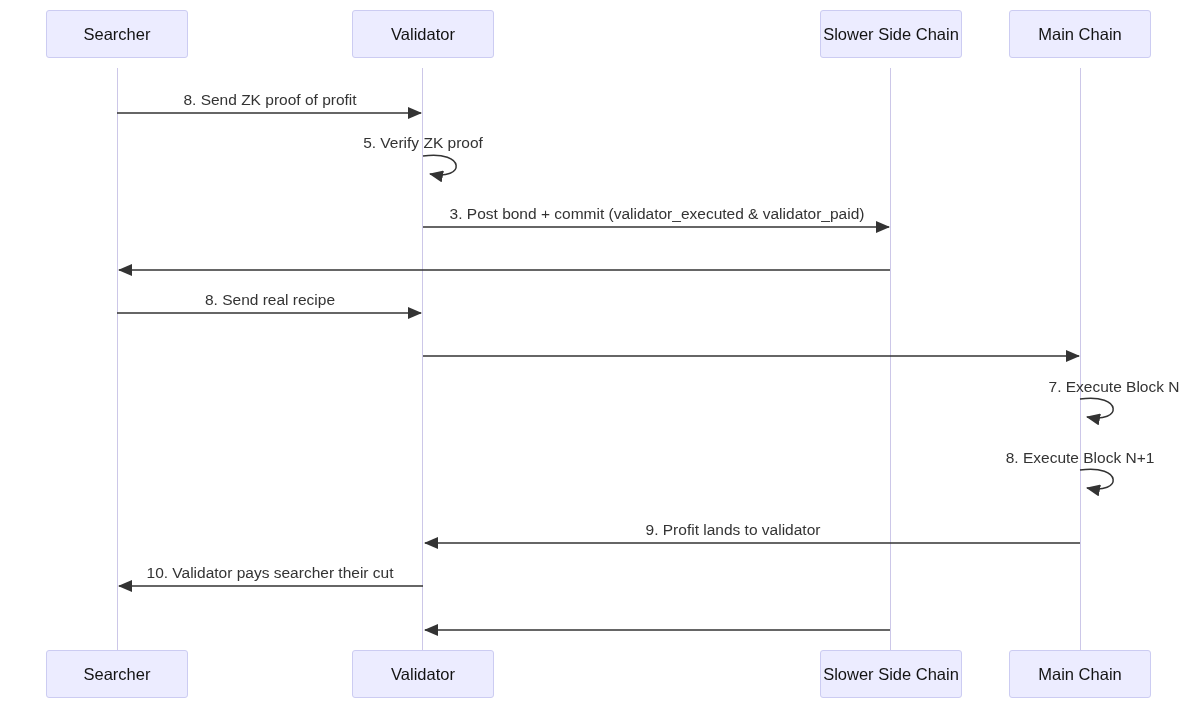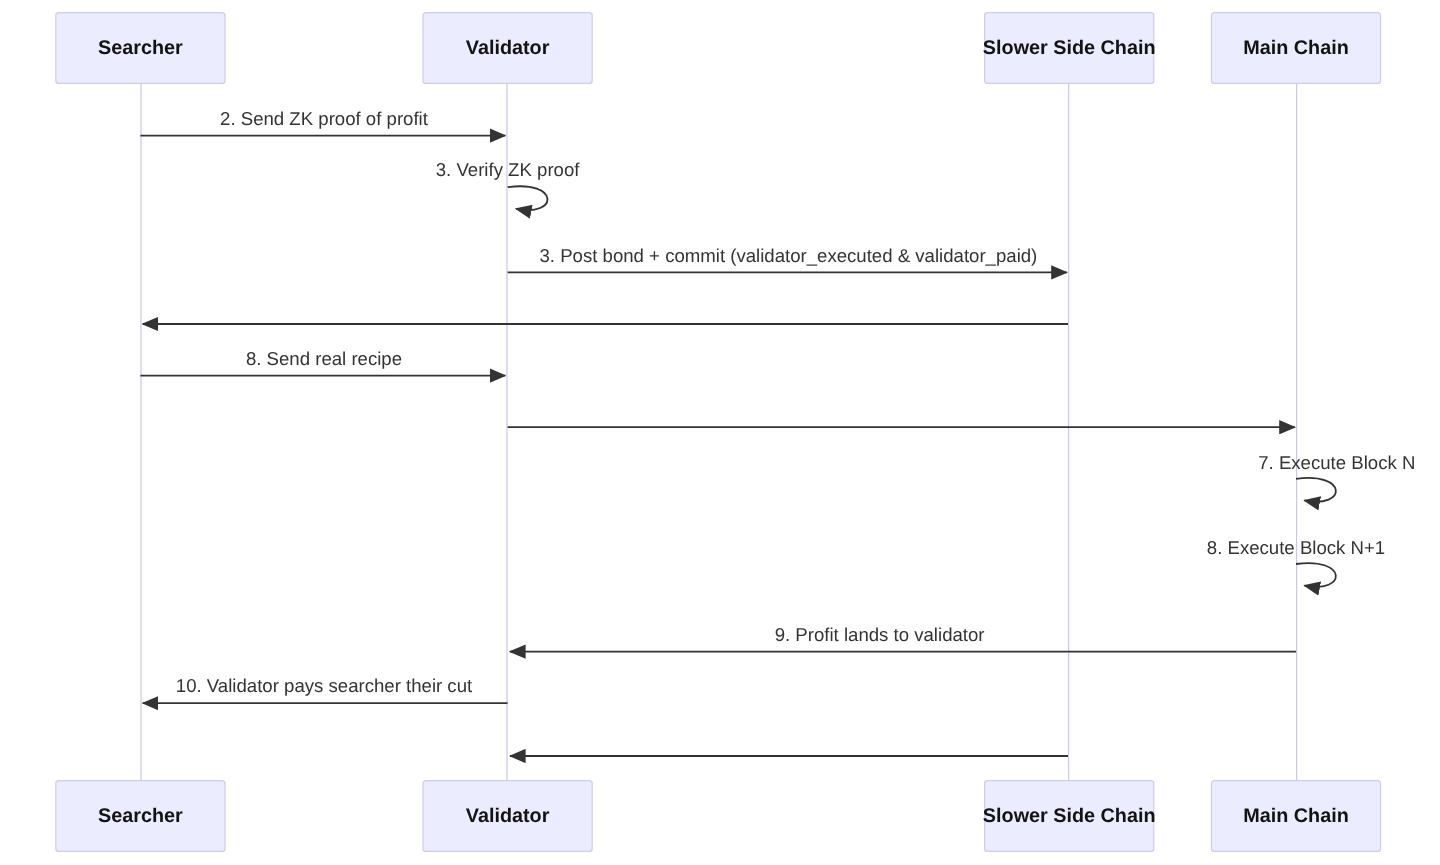--- a/index.html
+++ b/index.html
@@ -17,31 +17,30 @@
     position: relative;
     width: 1200px;
     height: 721px;
     background: var(--bg);
     font-family: "Liberation Sans", "DejaVu Sans", sans-serif;
     overflow: hidden;
   }
   .actor-box {
     position: absolute;
     width: 142px;
-    height: 60px;
+    height: 48px;
     background: var(--actor-fill);
     border: 1px solid var(--actor-border);
     border-radius: 3px;
     display: flex;
     align-items: center;
     justify-content: center;
     font-size: 16.5px;
     color: var(--actor-text);
     white-space: nowrap;
-    font-weight: bold;
   }
   .lifeline {
     position: absolute;
     top: 68px;
     width: 1px;
     height: 582px;
     background: var(--lifeline-color);
   }
   .msg-label {
     position: absolute;
@@ -86,22 +85,22 @@
     <line x1="890" y1="270" x2="119" y2="270" marker-end="url(#ah)"></line>
     <line x1="117" y1="313" x2="421" y2="313" marker-end="url(#ah)"></line>
     <line x1="423" y1="356" x2="1079" y2="356" marker-end="url(#ah)"></line>
     <path class="loop" d="M1080,399 C1123,393 1123,424 1087,417" marker-end="url(#ah)"></path>
     <path class="loop" d="M1080,470 C1123,464 1123,495 1087,488" marker-end="url(#ah)"></path>
     <line x1="1080" y1="543" x2="425" y2="543" marker-end="url(#ah)"></line>
     <line x1="423" y1="586" x2="119" y2="586" marker-end="url(#ah)"></line>
     <line x1="890" y1="630" x2="425" y2="630" marker-end="url(#ah)"></line>
   </svg>
 
-  <div class="msg-label" style="left:270px;  top:90px">2. Send ZK proof of profit</div>
-  <div class="msg-label" style="left:423px;  top:133px">3. Verify ZK proof</div>
+  <div class="msg-label" style="left:270px;  top:90px">8. Send ZK proof of profit</div>
+  <div class="msg-label" style="left:423px;  top:133px">5. Verify ZK proof</div>
   <div class="msg-label" style="left:657px;  top:204px">3. Post bond + commit (validator_executed &amp; validator_paid)</div>
   <div class="msg-label" style="left:270px;  top:290px">8. Send real recipe</div>
   <div class="msg-label" style="left:1114px; top:377px">7. Execute Block N</div>
   <div class="msg-label" style="left:1080px; top:448px">8. Execute Block N+1</div>
   <div class="msg-label" style="left:733px;  top:520px">9. Profit lands to validator</div>
   <div class="msg-label" style="left:270px;  top:563px">10. Validator pays searcher their cut</div>
 
   <div class="actor-box" style="left:46px;   top:10px">Searcher</div>
   <div class="actor-box" style="left:352px;  top:10px">Validator</div>
   <div class="actor-box" style="left:820px;  top:10px">Slower Side Chain</div>

